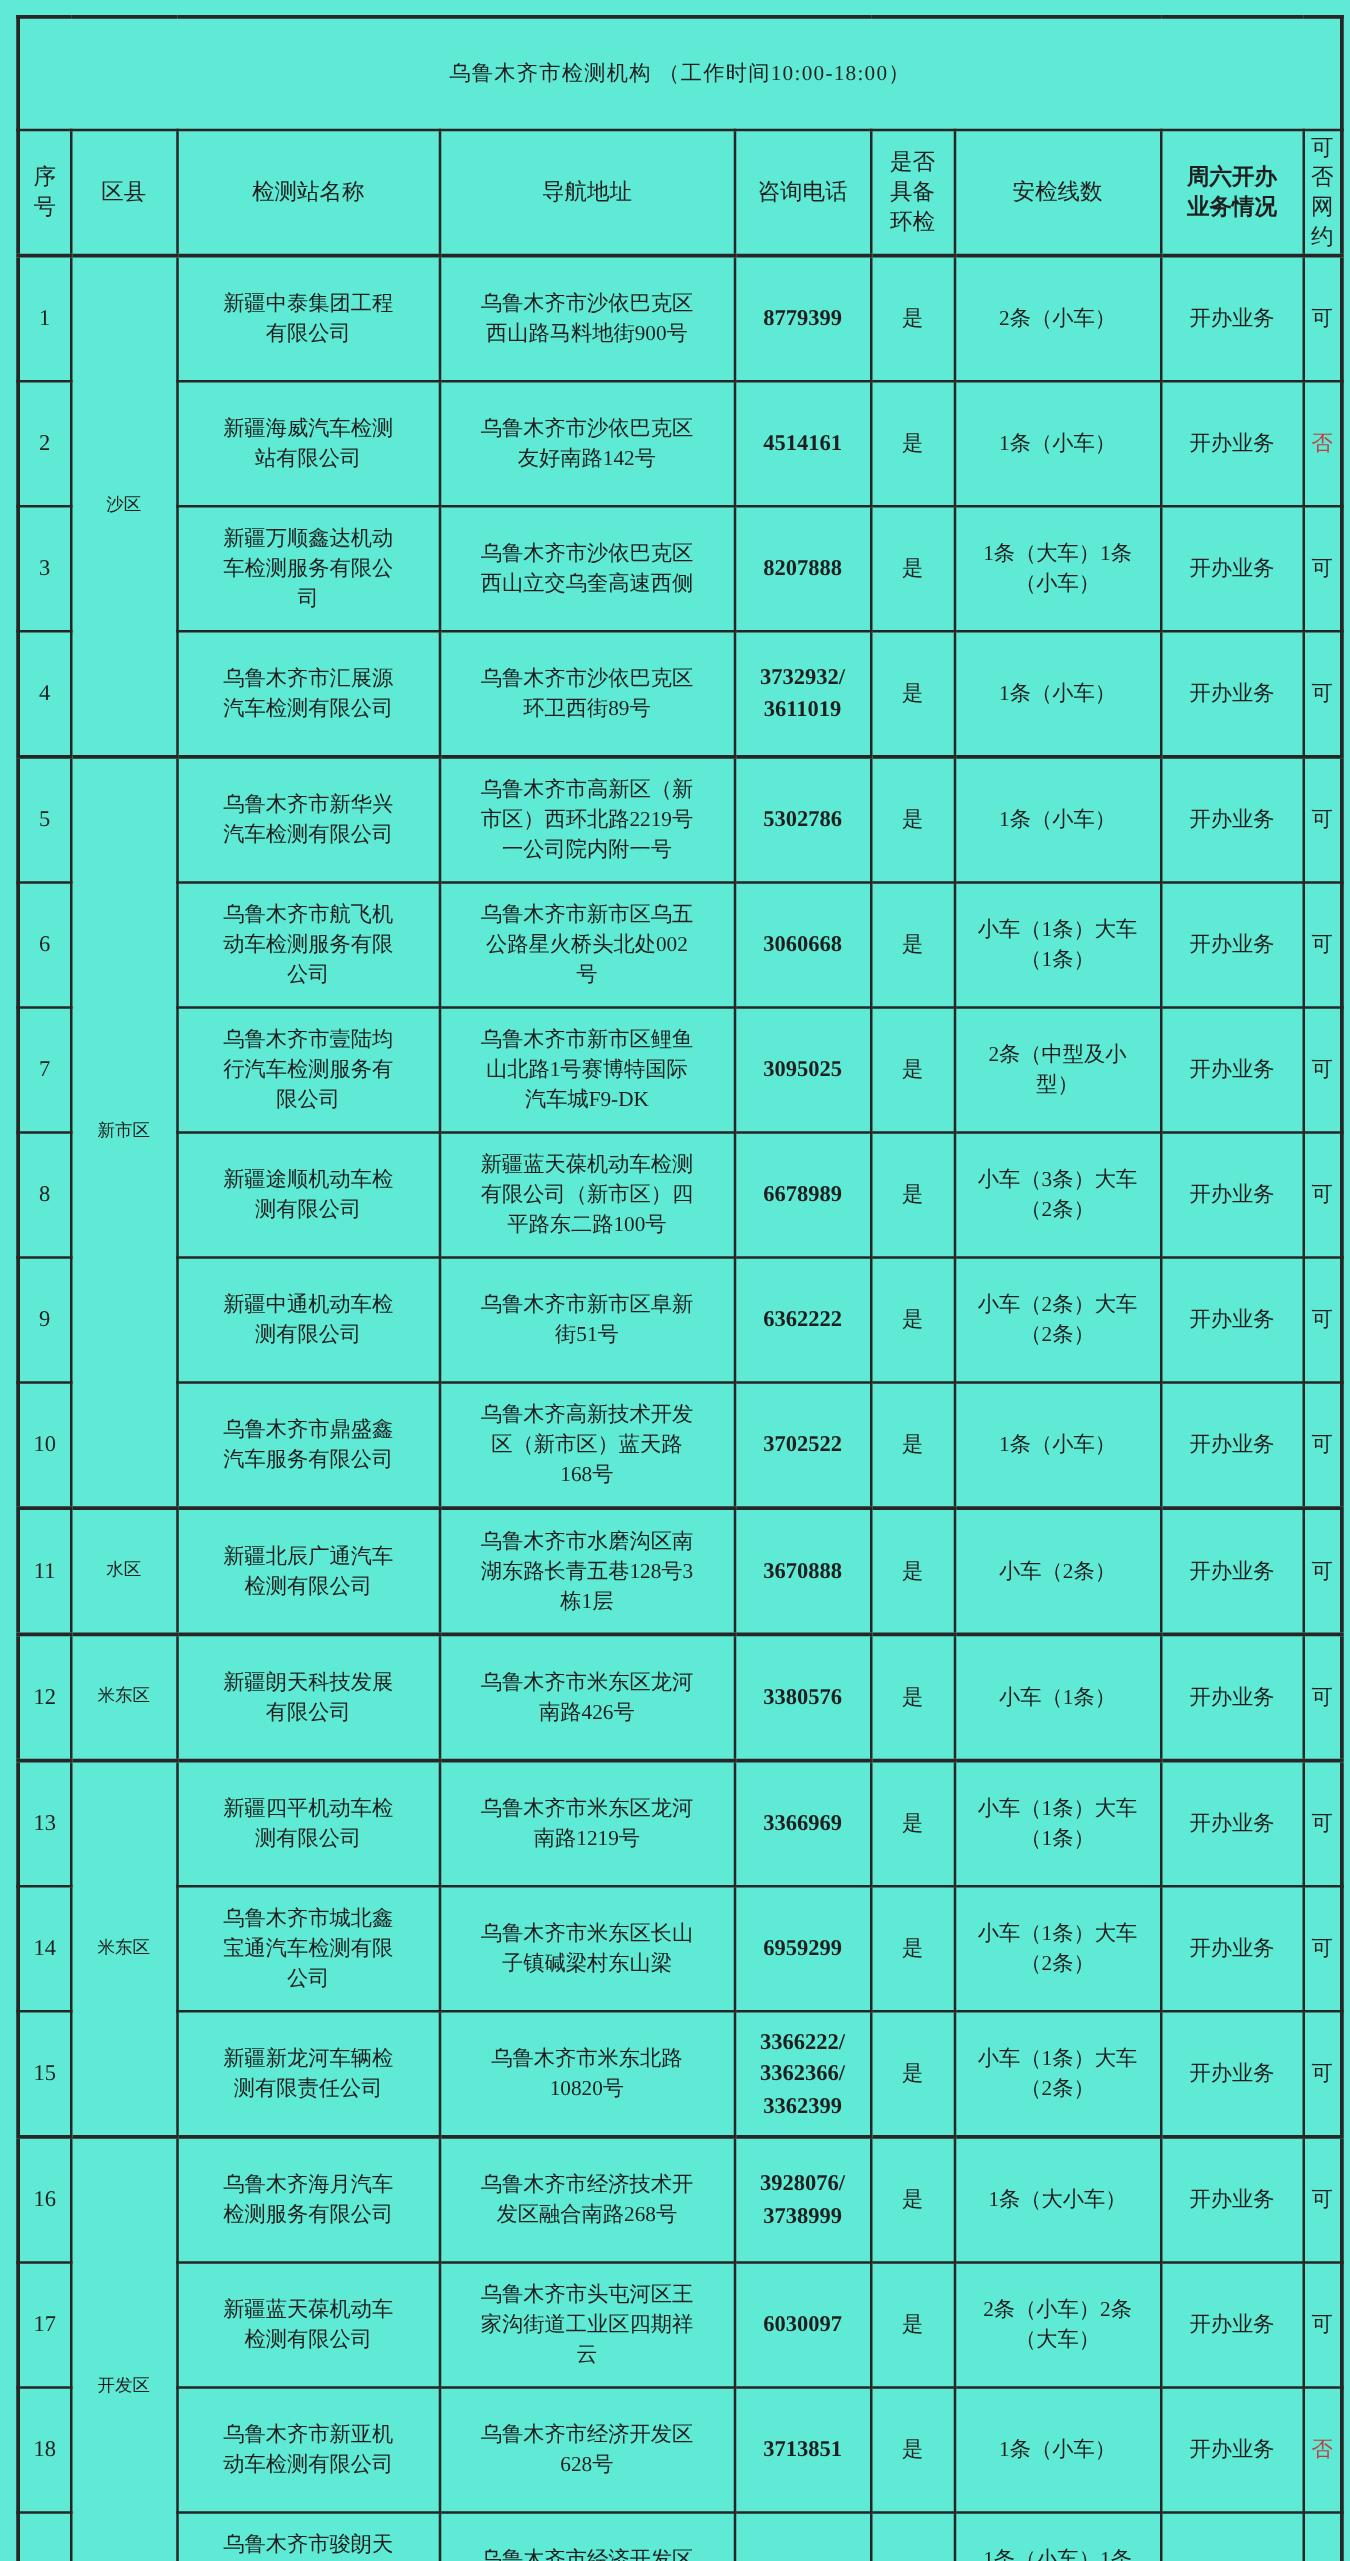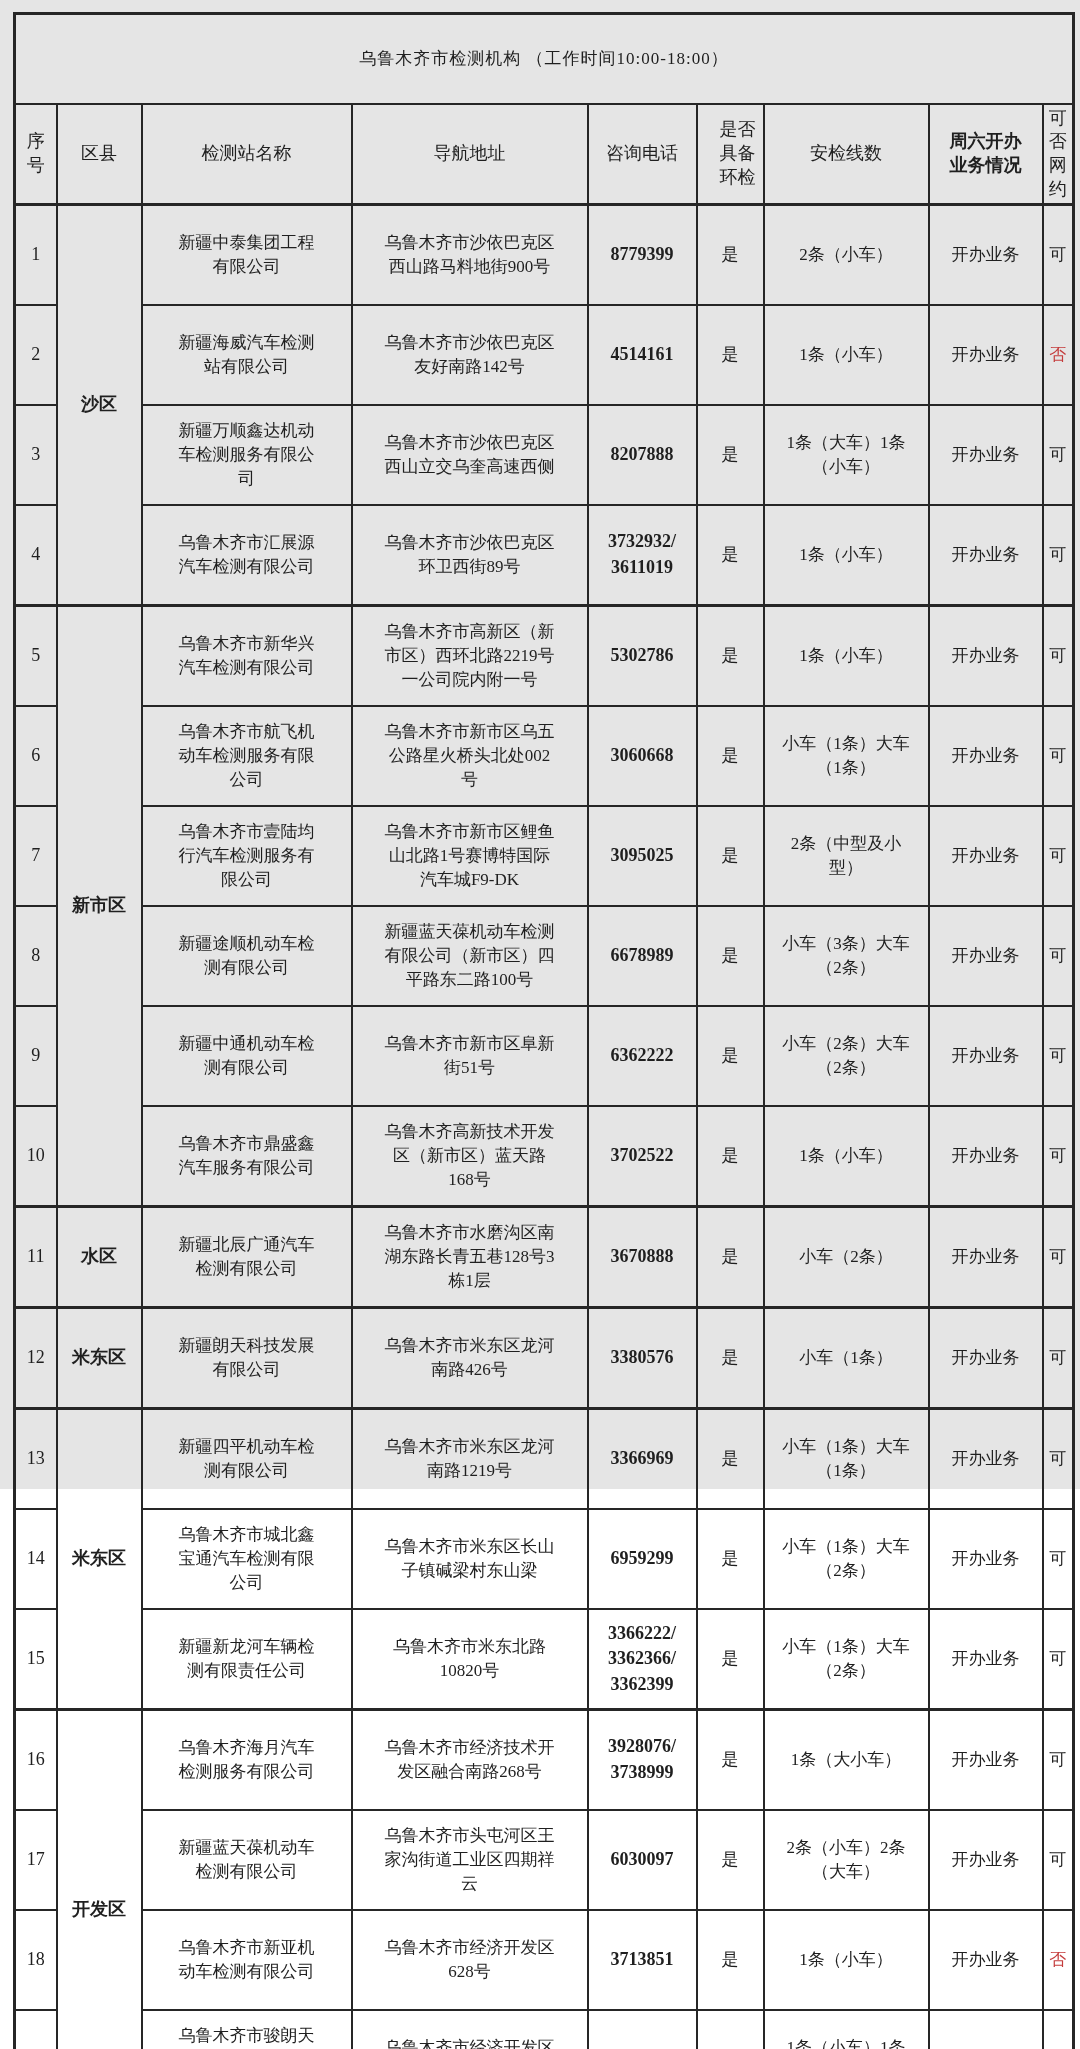--- a/index.html
+++ b/index.html
@@ -7,24 +7,24 @@
     padding: 0;
     background: #ffffff;
     width: 1080px;
     height: 2049px;
     overflow: hidden;
     font-family: "Liberation Serif", "DejaVu Serif", serif;
     color: #1f1f1f;
   }
   .page {
     width: 1080px;
-    height: 1489px;
+    height: 2049px;
     box-sizing: border-box;
     padding: 12px 10px 0 13px;
-    background: #e5e5e5;
+    background: #5eead4;
   }
   table.sheet {
     border-collapse: collapse;
     table-layout: fixed;
     width: 1057px;
     border: 3px solid #262626;
   }
   .sheet th, .sheet td {
     border: 2px solid #262626;
     text-align: center;
@@ -54,29 +54,29 @@
     letter-spacing: 1px;
     border-bottom: 3px solid #262626;
   }
   .head-row th {
     height: 94px;
     font-size: 18px;
     line-height: 1.32;
     border-bottom: 3px solid #262626;
   }
   .head-row th.col-no     { padding: 0 10px; }
-  .head-row th.col-env    { padding: 0 7px; text-align: right;  }
+  .head-row th.col-env    { padding: 0 7px;  }
   .head-row th.col-sat    { padding: 0 14px; font-weight: bold; }
   .head-row th.col-online { padding: 0 5px;  }
 
   .sheet tbody td { height: 94px; }
   .sheet tbody tr.group-start > td { border-top: 3px solid #262626; }
 
   td.col-no      { font-size: 18px; }
-  td.col-district{ font-size: 18px; font-weight: bold; }
+  td.col-district{ font-size: 14px; }
   td.col-name    { padding: 2px 32px; }
   td.col-address { padding: 2px 28px; }
   td.col-phone   { font-size: 18px; padding: 2px 4px; font-weight: bold; }
   td.col-env     { font-size: 17px; }
   td.col-lines   { padding: 2px 12px; border-radius: 24px; }
   td.col-sat     { font-size: 17px; }
   td.col-online  { padding: 2px 4px; }
   td.negative    { color: #c43c3c; }
 </style>
 </head>

